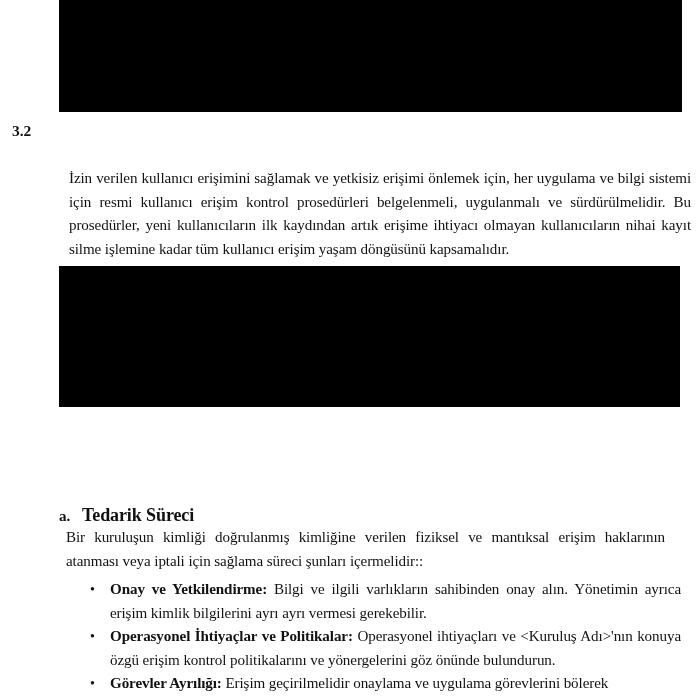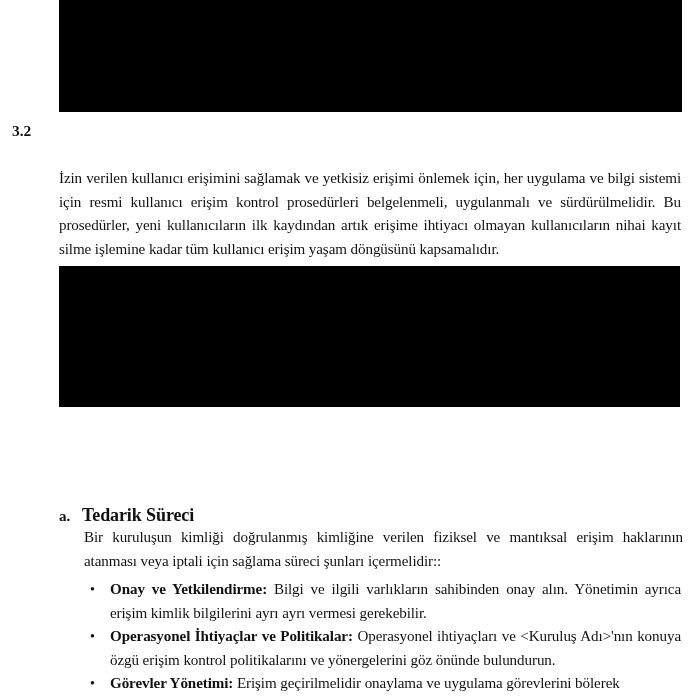--- a/index.html
+++ b/index.html
@@ -67,21 +67,21 @@
   .para {
     position: absolute;
     left: 59px;
     width: 622px;
     text-align: justify;
     text-justify: inter-word;
     font-size: 15.1px;
     line-height: 23.6px;
     letter-spacing: -0.1px;
   }
-  #para-intro { top: 152px; }
+  #para-intro { top: 152px; margin-left: 10px; }
   #para-review { top: 425px; }
 
   
   .lettered-item {
     position: absolute;
     left: 59px;
     top: 505px;
     width: 622px;
   }
   .lettered-head {
@@ -93,21 +93,21 @@
     flex: 0 0 23px;
     font-weight: bold;
     font-size: 15.1px;
   }
   .lettered-title {
     font-weight: bold;
     font-size: 18px;
     letter-spacing: -0.1px;
   }
   .lettered-body {
-    margin-left: 25px;
+    margin-left: 7px;
     width: 599px;
     text-align: justify;
     text-justify: inter-word;
     font-size: 15.1px;
     line-height: 23.6px;
     letter-spacing: -0.1px;
   }
 
   
   .bullet-list {
@@ -171,18 +171,18 @@
       <span class="bullet-term">Onay ve Yetkilendirme:</span><span> Bilgi ve ilgili varlıkların sahibinden onay alın. Yönetimin ayrıca erişim kimlik bilgilerini ayrı ayrı vermesi gerekebilir.</span>
     </div>
 
     <div class="bullet-item">
       <span class="bullet-marker">•</span>
       <span class="bullet-term">Operasyonel İhtiyaçlar ve Politikalar:</span><span> Operasyonel ihtiyaçları ve &lt;Kuruluş Adı&gt;'nın konuya özgü erişim kontrol politikalarını ve yönergelerini göz önünde bulundurun.</span>
     </div>
 
     <div class="bullet-item bullet-last">
       <span class="bullet-marker">•</span>
-      <span class="bullet-term">Görevler Yönetimi:</span><span> Erişim geçirilmelidir onaylama ve uygulama görevlerini bölerek</span>
+      <span class="bullet-term">Görevler Ayrılığı:</span><span> Erişim geçirilmelidir onaylama ve uygulama görevlerini bölerek</span>
     </div>
 
   </div>
 
 </div>
 
 </body></html>

